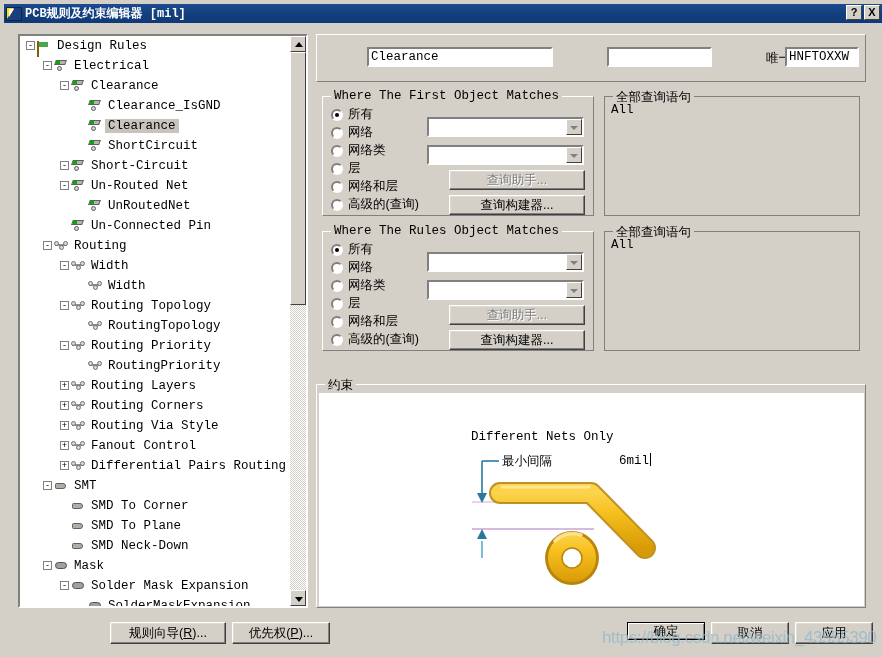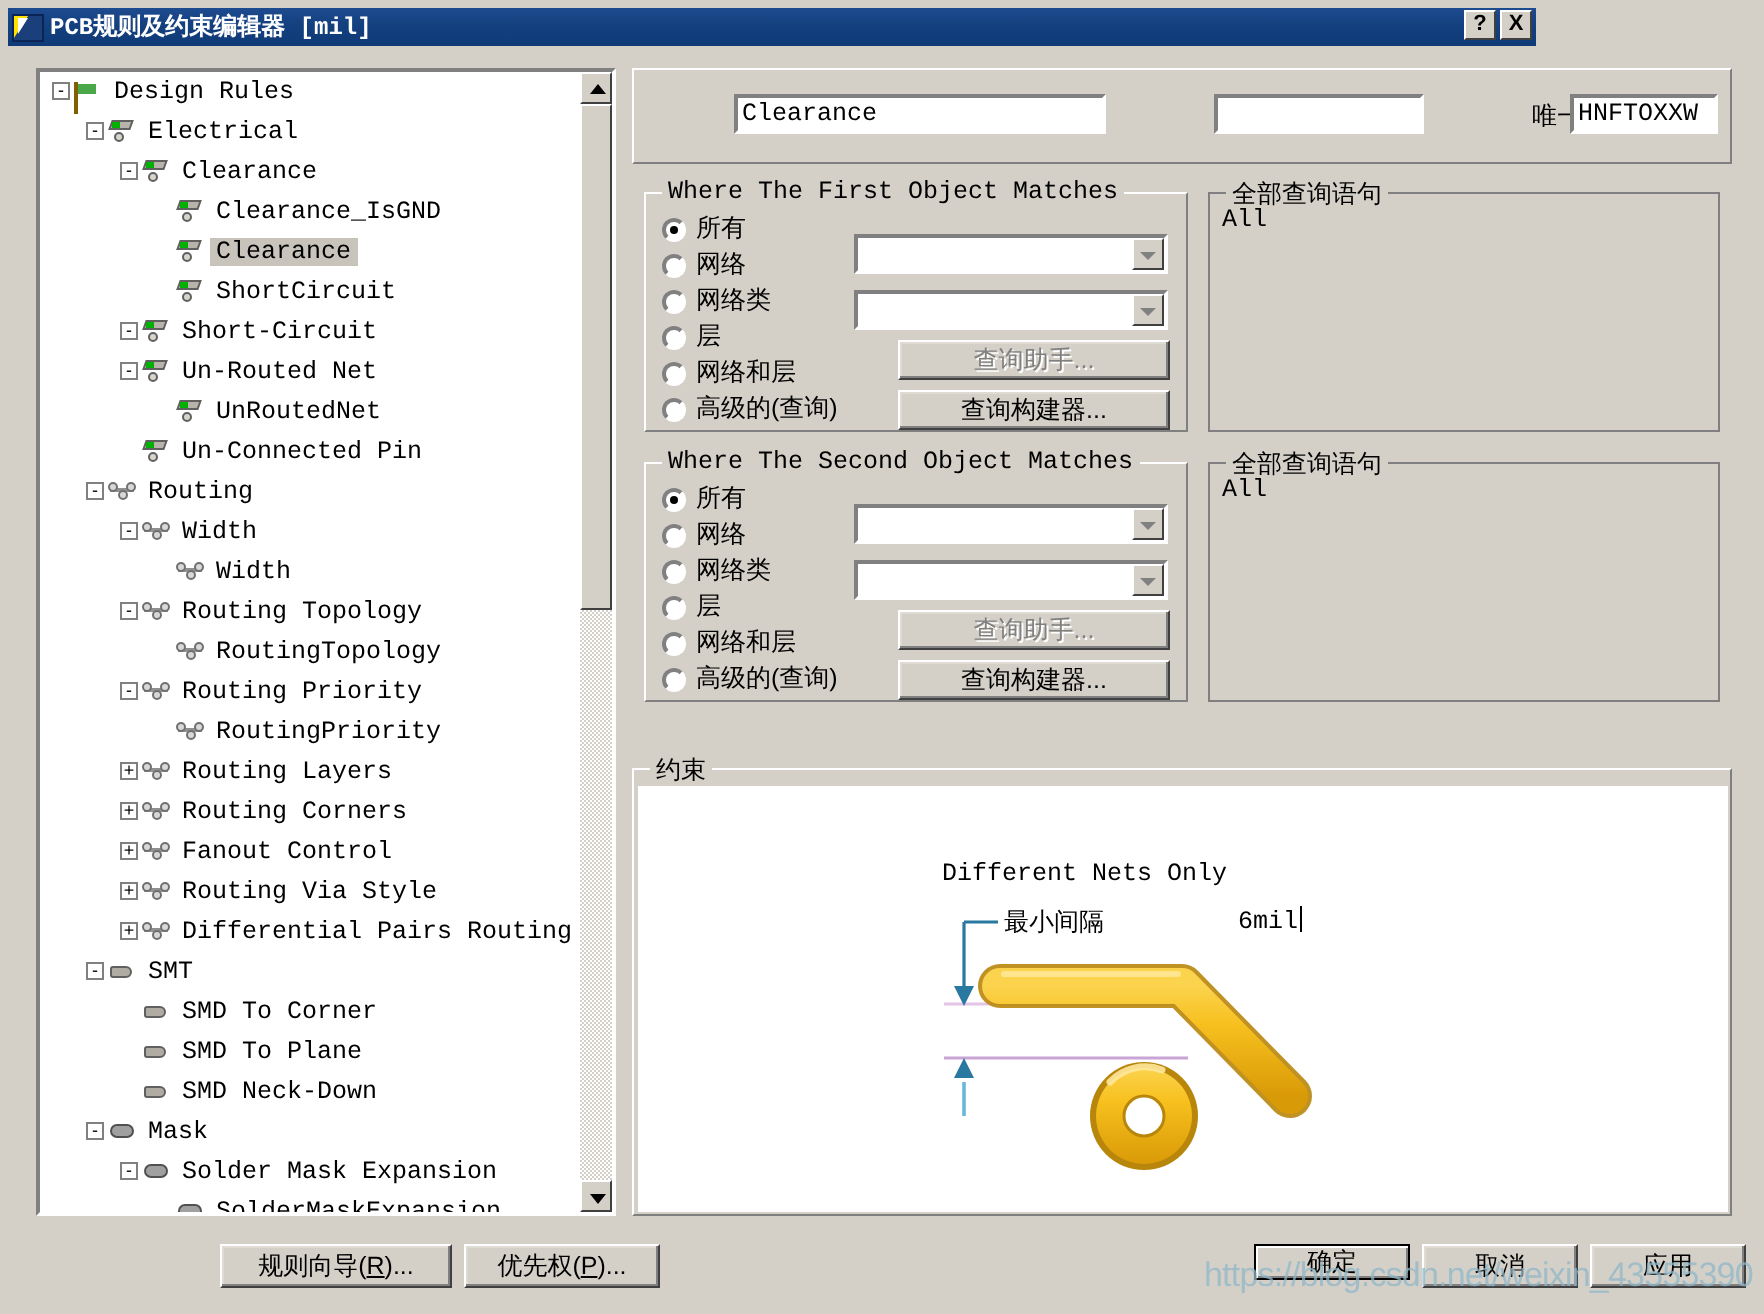--- a/index.html
+++ b/index.html
@@ -12,21 +12,21 @@
   }
 
   
   #window{
     position:absolute;left:0;top:0;width:882px;height:657px;
     background:#d4d0c8;
     border:2px solid #d4d0c8;
     box-sizing:border-box;
   }
   #titlebar{
-    position:absolute;left:2px;top:2px;width:764px;height:19px;
+    position:absolute;left:2px;top:2px;width:878px;height:19px;
     background:linear-gradient(to bottom,#1d4b8f 0%,#14407f 45%,#0f3a77 100%);
     display:flex;align-items:center;
     box-sizing:border-box;
   }
   #title-icon{
     width:16px;height:14px;margin-left:2px;margin-right:3px;
     position:relative;flex:none;
   }
   #title-icon .bg{
     position:absolute;left:0;top:0;width:16px;height:14px;
@@ -331,22 +331,22 @@
           <div class="trow"><span class="ind" style="width:40px"></span><span class="tspace"></span><span class="ticon"><span class="ic-elec"><i class="a"></i><i class="b"></i><i class="c"></i></span></span><span class="lbl">Un-Connected Pin</span></div>
           <div class="trow"><span class="ind" style="width:23px"></span><span class="tbox">-</span><span class="ticon"><span class="ic-route"><i class="l"></i><i class="d1"></i><i class="d2"></i><i class="d3"></i></span></span><span class="lbl">Routing</span></div>
           <div class="trow"><span class="ind" style="width:40px"></span><span class="tbox">-</span><span class="ticon"><span class="ic-route"><i class="l"></i><i class="d1"></i><i class="d2"></i><i class="d3"></i></span></span><span class="lbl">Width</span></div>
           <div class="trow"><span class="ind" style="width:57px"></span><span class="tspace"></span><span class="ticon"><span class="ic-route"><i class="l"></i><i class="d1"></i><i class="d2"></i><i class="d3"></i></span></span><span class="lbl">Width</span></div>
           <div class="trow"><span class="ind" style="width:40px"></span><span class="tbox">-</span><span class="ticon"><span class="ic-route"><i class="l"></i><i class="d1"></i><i class="d2"></i><i class="d3"></i></span></span><span class="lbl">Routing Topology</span></div>
           <div class="trow"><span class="ind" style="width:57px"></span><span class="tspace"></span><span class="ticon"><span class="ic-route"><i class="l"></i><i class="d1"></i><i class="d2"></i><i class="d3"></i></span></span><span class="lbl">RoutingTopology</span></div>
           <div class="trow"><span class="ind" style="width:40px"></span><span class="tbox">-</span><span class="ticon"><span class="ic-route"><i class="l"></i><i class="d1"></i><i class="d2"></i><i class="d3"></i></span></span><span class="lbl">Routing Priority</span></div>
           <div class="trow"><span class="ind" style="width:57px"></span><span class="tspace"></span><span class="ticon"><span class="ic-route"><i class="l"></i><i class="d1"></i><i class="d2"></i><i class="d3"></i></span></span><span class="lbl">RoutingPriority</span></div>
           <div class="trow"><span class="ind" style="width:40px"></span><span class="tbox">+</span><span class="ticon"><span class="ic-route"><i class="l"></i><i class="d1"></i><i class="d2"></i><i class="d3"></i></span></span><span class="lbl">Routing Layers</span></div>
           <div class="trow"><span class="ind" style="width:40px"></span><span class="tbox">+</span><span class="ticon"><span class="ic-route"><i class="l"></i><i class="d1"></i><i class="d2"></i><i class="d3"></i></span></span><span class="lbl">Routing Corners</span></div>
+          <div class="trow"><span class="ind" style="width:40px"></span><span class="tbox">+</span><span class="ticon"><span class="ic-route"><i class="l"></i><i class="d1"></i><i class="d2"></i><i class="d3"></i></span></span><span class="lbl">Routing Via Style</span></div>
           <div class="trow"><span class="ind" style="width:40px"></span><span class="tbox">+</span><span class="ticon"><span class="ic-route"><i class="l"></i><i class="d1"></i><i class="d2"></i><i class="d3"></i></span></span><span class="lbl">Fanout Control</span></div>
-          <div class="trow"><span class="ind" style="width:40px"></span><span class="tbox">+</span><span class="ticon"><span class="ic-route"><i class="l"></i><i class="d1"></i><i class="d2"></i><i class="d3"></i></span></span><span class="lbl">Routing Via Style</span></div>
           <div class="trow"><span class="ind" style="width:40px"></span><span class="tbox">+</span><span class="ticon"><span class="ic-route"><i class="l"></i><i class="d1"></i><i class="d2"></i><i class="d3"></i></span></span><span class="lbl">Differential Pairs Routing</span></div>
           <div class="trow"><span class="ind" style="width:23px"></span><span class="tbox">-</span><span class="ticon"><span class="ic-smt"><i class="p"></i></span></span><span class="lbl">SMT</span></div>
           <div class="trow"><span class="ind" style="width:40px"></span><span class="tspace"></span><span class="ticon"><span class="ic-smt"><i class="p"></i></span></span><span class="lbl">SMD To Corner</span></div>
           <div class="trow"><span class="ind" style="width:40px"></span><span class="tspace"></span><span class="ticon"><span class="ic-smt"><i class="p"></i></span></span><span class="lbl">SMD To Plane</span></div>
           <div class="trow"><span class="ind" style="width:40px"></span><span class="tspace"></span><span class="ticon"><span class="ic-smt"><i class="p"></i></span></span><span class="lbl">SMD Neck-Down</span></div>
           <div class="trow"><span class="ind" style="width:23px"></span><span class="tbox">-</span><span class="ticon"><span class="ic-mask"><i class="p"></i></span></span><span class="lbl">Mask</span></div>
           <div class="trow"><span class="ind" style="width:40px"></span><span class="tbox">-</span><span class="ticon"><span class="ic-mask"><i class="p"></i></span></span><span class="lbl">Solder Mask Expansion</span></div>
           <div class="trow"><span class="ind" style="width:57px"></span><span class="tspace"></span><span class="ticon"><span class="ic-mask"><i class="p"></i></span></span><span class="lbl">SolderMaskExpansion</span></div>
         </div>
       <div id="tree-sb">
@@ -412,21 +412,21 @@
         <div class="btn" style="left:126px;top:98px;width:136px;height:20px;">查询构建器...</div>
       </div>
 
       <div class="qbox" style="left:288px;top:62px;width:256px;height:120px;">
         <div class="grp-title cjk">全部查询语句</div>
         <div class="txt">All</div>
       </div>
 
       <div class="grp" style="left:6px;top:197px;width:272px;height:120px;">
         <div class="grp-inner"></div>
-        <div class="grp-title">Where The Second Object Matches</div>
+        <div class="grp-title">Where The Rules Object Matches</div>
 
         <div class="radio-row" style="left:8px;top:9px;">
           <span class="radio on"></span>
           <span>所有</span>
         </div>
         <div class="radio-row" style="left:8px;top:27px;">
           <span class="radio"></span>
           <span>网络</span>
         </div>
         <div class="radio-row" style="left:8px;top:45px;">

